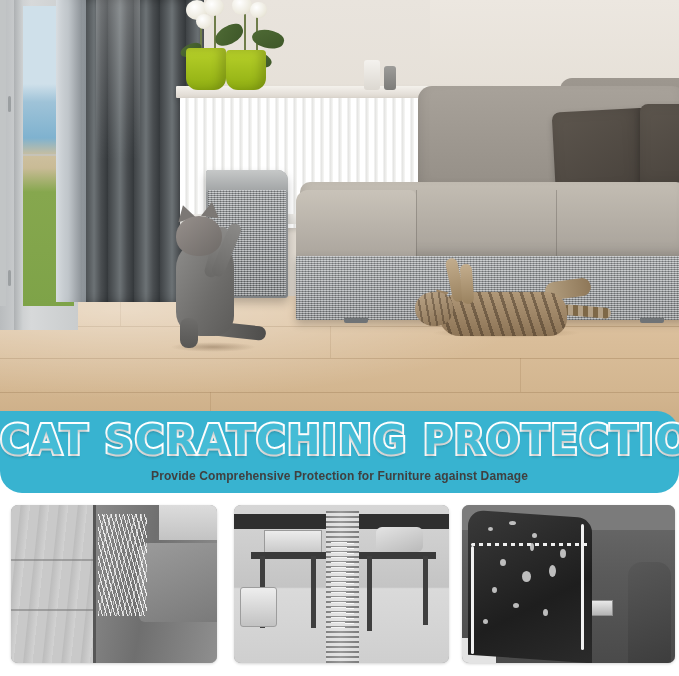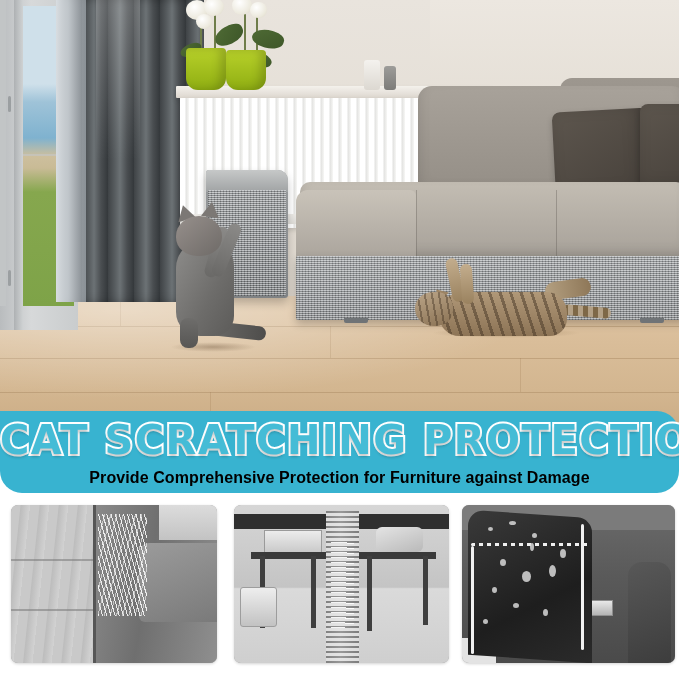--- a/index.html
+++ b/index.html
@@ -166,21 +166,21 @@
         position:absolute;left:0;right:0;top:6px;text-align:center;
         font-family:"DejaVu Sans", sans-serif;
         font-size:40px;font-weight:bold;letter-spacing:1.5px;
         color:#45bcd6;
         -webkit-text-stroke:4px #ffffff;
         paint-order:stroke fill;
         text-shadow:0 3px 3px rgba(0,0,0,.20);
         white-space:nowrap;}
   .banner-sub{position:absolute;left:0;right:0;top:58px;text-align:center;
         font-family:"Liberation Sans", sans-serif;
-        font-size:16px;font-weight:bold;color:#000000;letter-spacing:.1px;
+        font-size:12px;font-weight:bold;color:#404040;letter-spacing:.1px;
         white-space:nowrap;}
 
   
   .panels{position:absolute;left:0;top:505px;width:679px;height:171px;}
   .panel{position:absolute;top:0;height:158px;border-radius:7px;overflow:hidden;
         background:#9a9a9a;box-shadow:0 1px 3px rgba(0,0,0,.18);}
   .panel.pn1{left:11px;width:206px;}
   .panel.pn2{left:234px;width:215px;}
   .panel.pn3{left:462px;width:213px;}
 

